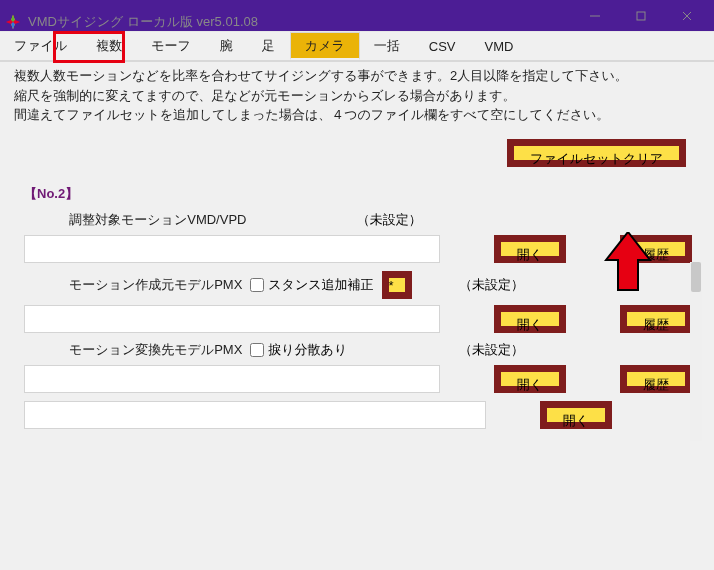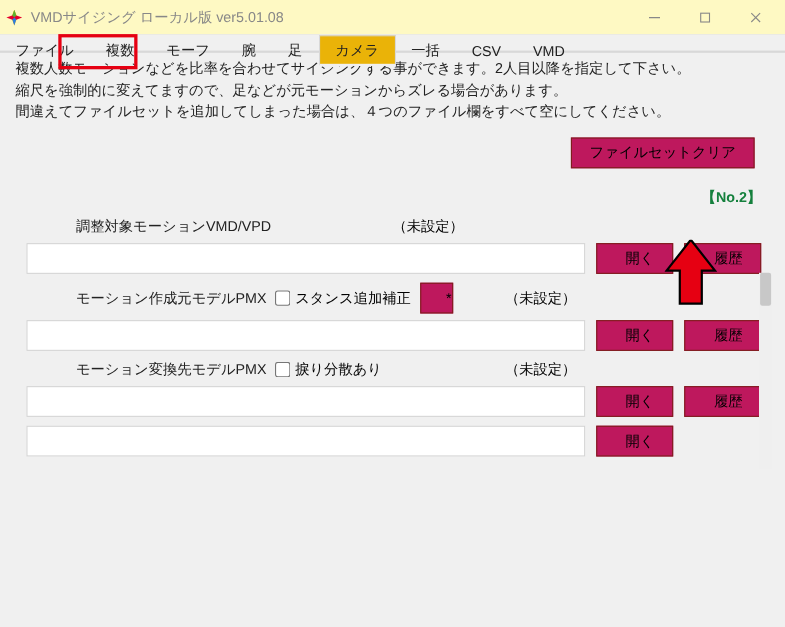--- a/index.html
+++ b/index.html
@@ -6,23 +6,23 @@
   body {
     font-family: "Meiryo", "Yu Gothic", sans-serif;
     font-size: 13px;
     background: #f0f0f0;
     width: 714px;
     height: 570px;
     overflow: hidden;
   }
   .titlebar {
     height: 32px;
-    background: #fef9c3;
-    display: flex;
-    align-items: center;
+    background: #4c1d95;
+    display: flex;
+    align-items: flex-end;
     padding: 0 4px;
     border-bottom: 1px solid #e8e8e8;
   }
   .titlebar-icon {
     width: 18px; height: 18px;
     margin-right: 6px;
   }
   .titlebar-title {
     flex: 1;
     color: #888888;
@@ -34,21 +34,21 @@
     display: flex;
     align-items: center;
     justify-content: center;
     color: #888;
     font-size: 15px;
   }
   .tabs {
     display: flex;
     background: #f0f0f0;
     border-bottom: 2px solid #d8d8d8;
-    height: 16px;
+    height: 30px;
     position: relative;
   }
   .tab {
     padding: 4px 14px;
     color: #222;
     display: flex;
     align-items: center;
     height: 28px;
     border-right: 1px solid transparent;
     position: relative;
@@ -75,42 +75,41 @@
     font-size: 13px;
   }
   .actionbar {
     display: flex;
     justify-content: flex-end;
     padding: 6px 28px 8px 0;
     gap: 10px;
     position: relative;
   }
   .btn {
-    background: #be185d;
-    border: 1px solid #7f1d1d;
+    background: #fde047;
+    border: 7px solid #7f1d1d;
     padding: 4px 16px;
     min-width: 84px;
     height: 28px;
     font-family: inherit;
     font-size: 13px;
-    text-align: right;
+    text-align: left;
     cursor: pointer;
   }
-  .btn-small { min-width: 70px; }
+  .btn-small { min-width: 70px; margin-left: 44px; }
   .btn-tiny  { min-width: 30px; width: 30px; padding: 0; }
   .panel {
     margin: 0 12px 0 14px;
     padding: 6px 10px 12px 10px;
     position: relative;
   }
   .section-head {
     font-weight: bold;
-    color: #15803d;
+    color: #701a75;
     margin: 4px 0 8px 0;
-    text-align: right;
   }
   .row { margin-bottom: 8px; }
   .row-label {
     display: flex;
     align-items: center;
     gap: 8px;
     margin-bottom: 6px;
   }
   .lbl { color: #222; padding-left: 45px; }
   .status { color: #000000; }

